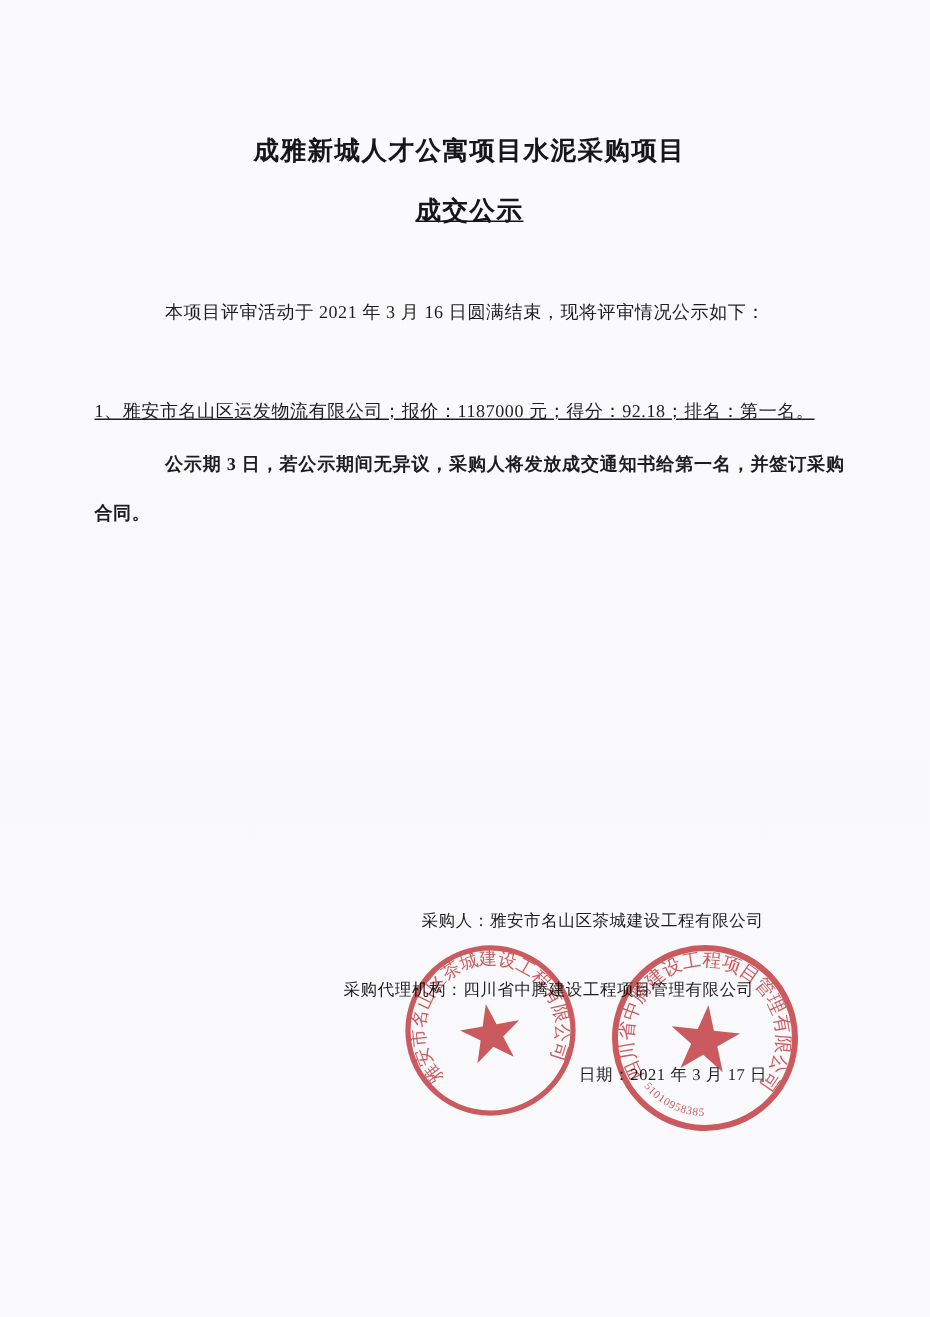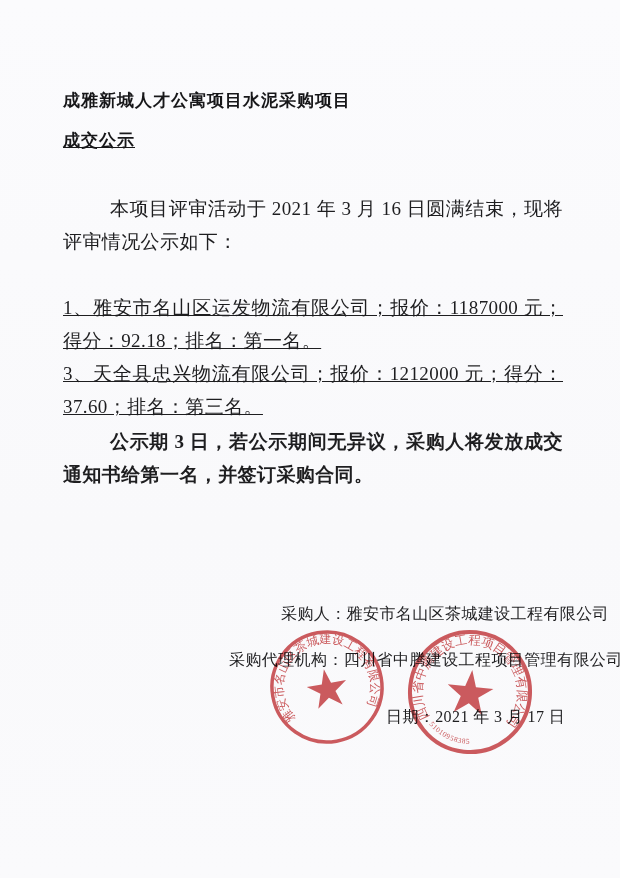--- a/index.html
+++ b/index.html
@@ -10,42 +10,43 @@
     background:linear-gradient(180deg,#fbfbfd 0%, #f9f9fb 60%, #fafafc 100%);
     overflow:hidden;
     font-family:"Liberation Serif","DejaVu Serif",serif;
     color:#1e1e20;
   }
   .content{
     position:absolute;
     left:63px; right:57px; top:88px;
   }
   .title{
+    text-align:center;
     font-size:17px;
     font-weight:bold;
     line-height:26px;
     letter-spacing:1px;
     color:#171719;
   }
   .title2{ margin-top:14px;text-decoration:underline; }
   .body-text{
-    font-size:19px;
+    font-size:12px;
     line-height:33px;
     text-align:justify;
     letter-spacing:0.4px;
   }
   p{margin:0;}
   .intro{ margin-top:38px; text-indent:47px; }
   .results{ margin-top:33px;text-decoration:underline; }
   .para-indent{ text-indent:47px; }
   .disq{ margin-top:26px; }
   .pub{ margin-top:2px;font-weight:bold; }
   .sig-line{
     position:absolute;
-    font-size:16px;
+    font-size:11px;
     line-height:24px;
     letter-spacing:0.4px;
     white-space:nowrap;
   }
   .sig-purchaser{ top:602px; left:281px; }
   .sig-agency{ top:648px; left:229px;font-family:Liberation Serif, serif; }
   .sig-date{ top:705px; left:386px; }
   .seal{
     position:absolute;
     mix-blend-mode:multiply;
@@ -62,21 +63,20 @@
 <div class="page">
 
   <div class="content">
     <div class="title">成雅新城人才公寓项目水泥采购项目</div>
     <div class="title title2">成交公示</div>
 
     <p class="body-text intro">本项目评审活动于 2021 年 3 月 16 日圆满结束，现将评审情况公示如下：</p>
 
     <div class="results">
       <p class="body-text">1、雅安市名山区运发物流有限公司；报价：1187000 元；得分：92.18；排名：第一名。</p>
-      <p class="body-text">3、天全县忠兴物流有限公司；报价：1212000 元；得分：37.60；排名：第三名。</p>
     </div>
 
 
     <p class="body-text para-indent pub">公示期 3 日，若公示期间无异议，采购人将发放成交通知书给第一名，并签订采购合同。</p>
   </div>
 
   <div class="sig-line sig-purchaser">采购人：雅安市名山区茶城建设工程有限公司</div>
   <div class="sig-line sig-agency">采购代理机构：四川省中腾建设工程项目管理有限公司</div>
   <div class="sig-line sig-date">日期：2021 年 3 月 17 日</div>
 

